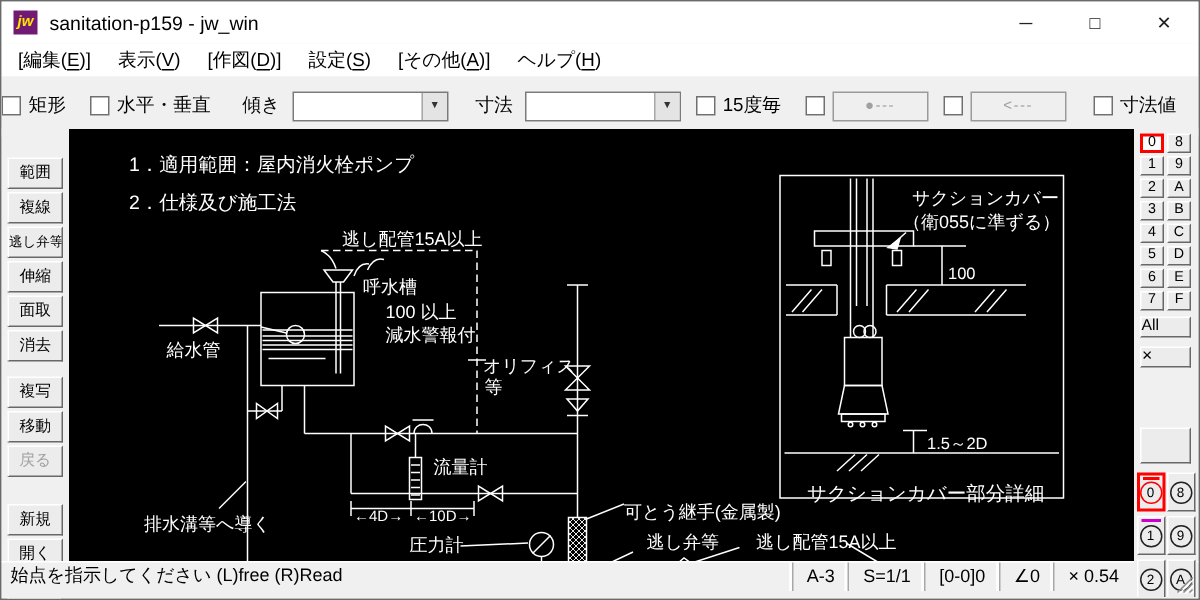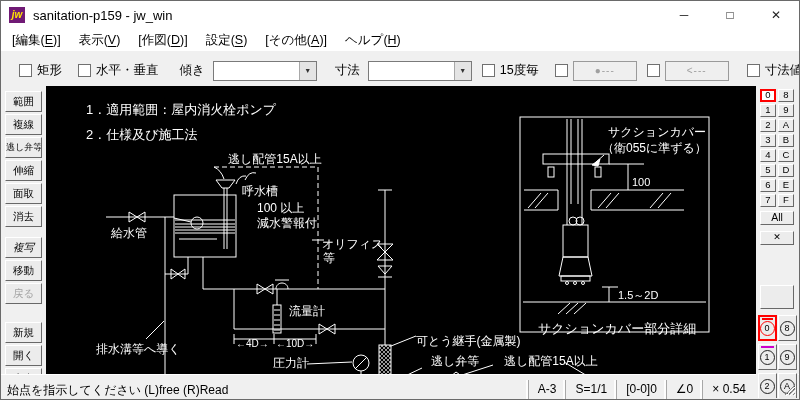--- a/index.html
+++ b/index.html
@@ -9,53 +9,53 @@
 .titlebar{height:28px;background:#ffffff;display:flex;align-items:center}
 .appicon{width:16px;height:16px;margin-left:8px;background:#701a75;color:#ffe400;font-style:italic;font-weight:bold;font-size:10px;line-height:16px;text-align:center;flex:none}
 .apptitle{margin-left:8px;font-size:13px;color:#000}
 .wctrls{margin-left:auto;display:flex;height:100%}
 .wc{width:46px;display:flex;align-items:center;justify-content:center;font-size:12px;color:#222}
 
 .menubar{height:22px;background:#ffffff;display:flex;align-items:center;padding-left:2px}
 .mitem{padding:0 9px;font-size:12.5px;white-space:nowrap}
 .mitem u{text-underline-offset:2px}
 
-.controlbar{height:40px;background:#f0f0f0;display:flex;align-items:center;font-size:12.5px;padding-left:18px;border-bottom:1px solid #e2e2e2}
+.controlbar{height:40px;background:#f0f0f0;display:flex;align-items:center;font-size:12.5px;border-bottom:1px solid #e2e2e2}
 .cb{width:13px;height:13px;background:#fff;border:1px solid #707070;margin-right:5px;flex:none}
 .cbl{margin-right:8px;white-space:nowrap}
 .combo{height:20px;background:#fff;border:1px solid #7a7a7a;display:flex;margin-right:10px;flex:none}
 .combo-val{flex:1;font-size:12px;padding:2px 3px}
 .combo-btn{width:17px;background:#e4e4e4;border-left:1px solid #a8a8a8;font-size:7px;display:flex;align-items:center;justify-content:center;color:#333}
 .graybtn{height:20px;width:64px;margin-right:10px;background:#efefef;border:1px solid #9a9a9a;color:#a0a0a0;font-size:10px;letter-spacing:1px;display:flex;align-items:center;justify-content:center;flex:none}
 .sp8{margin-left:8px}.sp14{margin-left:13px}
 
 .main{position:absolute;left:0;top:84px;right:0;bottom:25px;background:#f0f0f0}
-.left-toolbar{position:absolute;left:0;top:4px;width:45px;height:100%;padding-top:2px}
+.left-toolbar{position:absolute;left:0;top:18px;width:45px;height:100%;padding-top:2px}
 .tbtn{width:37px;height:21px;margin:0 auto 2px;background:#ececec;border:1px solid;border-color:#ffffff #686868 #686868 #ffffff;text-align:center;font-size:10.5px;line-height:18px;overflow:hidden;white-space:nowrap;color:#000;cursor:default}
 .tbtn.dis{color:#a2a2a2}
 .canvas-wrap{position:absolute;left:45px;top:1px;width:710px;height:291px;background:#000}
 .canvas-wrap svg text{fill:#fff}
 
 .right-tools{position:absolute;right:1px;top:84px;bottom:1px;width:42px;background:#f0f0f0;z-index:5;overflow:hidden;padding-top:4px}
 .lrow{display:flex;justify-content:center;gap:2px;margin-bottom:2px}
 .lbtn{width:16px;height:13px;background:#ececec;border:1px solid;border-color:#fff #686868 #686868 #fff;font-size:9.5px;line-height:10px;text-align:center}
 .lbtn.sel{border:2px solid #ff0000;background:#fff;line-height:8px}
-.panelbtn{display:block;width:34px;height:14px;margin:4px auto;background:#ececec;border:1px solid;border-color:#fff #686868 #686868 #fff;font-size:10.5px;line-height:11px;text-align:center}
+.panelbtn{display:block;width:34px;height:14px;margin:4px auto;background:#ececec;border:1px solid;border-color:#fff #686868 #686868 #fff;font-size:10.5px;line-height:11px;}
 #all-btn{margin-top:4px}
 #clear-btn{margin-top:6px;font-size:9px}
 .blankbtn{width:34px;height:24px;margin:40px auto 0;background:#ececec;border:1px solid;border-color:#fff #686868 #686868 #fff}
 .groups{margin-top:6px}
 .grow{display:flex;justify-content:center;gap:1px;margin-bottom:3px}
 .gbtn2{width:19px;height:26px;background:#ececec;border:1px solid;border-color:#fff #686868 #686868 #fff;display:flex;align-items:center;justify-content:center;position:relative}
 .gbtn2 .circ{width:15px;height:15px;border:1px solid #222;border-radius:50%;font-size:9px;line-height:13px;text-align:center;background:transparent}
 .gbtn2.gsel{border:2px solid #ff0000}
 .gbtn2.gsel .circ{border-color:#ff0000}
 .bar{position:absolute;top:1px;left:2px;right:2px;height:2px}
 
-.statusbar{position:absolute;left:0;right:0;bottom:0;height:25px;background:#f0f0f0;border-top:1px solid #ffffff;display:flex;align-items:flex-end;font-size:12px;z-index:2}
+.statusbar{position:absolute;left:0;right:0;bottom:0;height:25px;background:#f0f0f0;border-top:1px solid #ffffff;display:flex;align-items:flex-start;font-size:12px;z-index:2}
 .smsg{flex:1;padding-left:6px;white-space:nowrap;overflow:hidden}
 .sfield{height:19px;line-height:19px;padding:0 9px;border-left:1px solid #a8a8a8;box-shadow:-2px 0 0 #fdfdfd;white-space:nowrap}
 .sfield:last-child{margin-right:44px}
 .grip{position:absolute;right:3px;bottom:3px;z-index:9}
 </style>
 </head>
 <body>
 
 <div id="app">
 
@@ -105,21 +105,21 @@
   </div>
 
   <div class="main">
     <div class="left-toolbar">
         <div class="tbtn">範囲</div>
         <div class="tbtn">複線</div>
         <div class="tbtn" style="font-size: 9px;">逃し弁等</div>
         <div class="tbtn">伸縮</div>
         <div class="tbtn">面取</div>
         <div class="tbtn">消去</div>
-        <div class="tbtn" style="margin-top: 10px; font-style: italic;">複写</div>
+        <div class="tbtn" style="margin-top: 10px;">複写</div>
         <div class="tbtn">移動</div>
         <div class="tbtn dis">戻る</div>
         <div class="tbtn" style="margin-top: 18px;">新規</div>
         <div class="tbtn">開く</div>
         <div class="tbtn">上書</div>
       </div>
 
     <div class="canvas-wrap">
       <svg viewBox="0 0 710 291" width="710" height="291">
         <defs>

